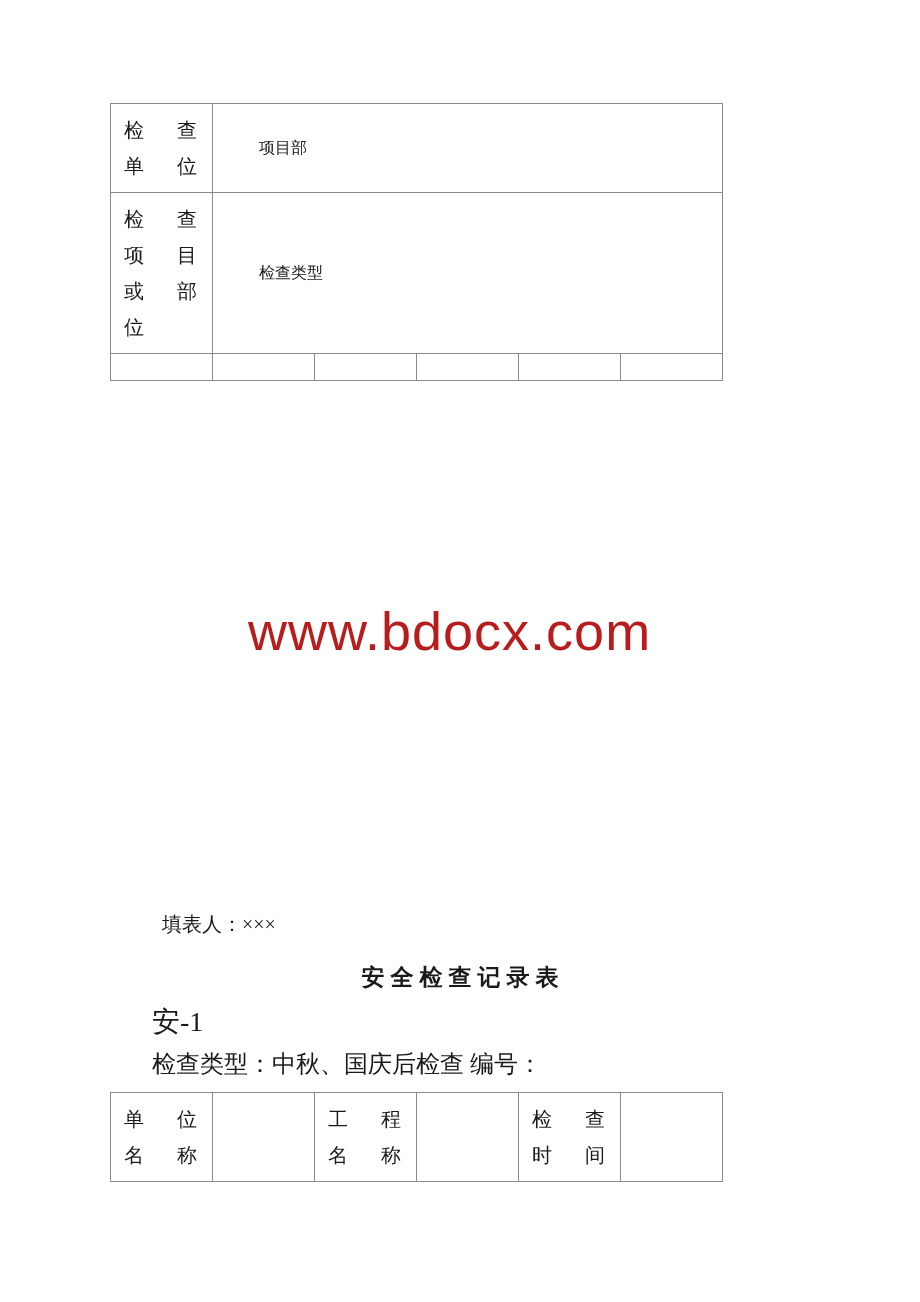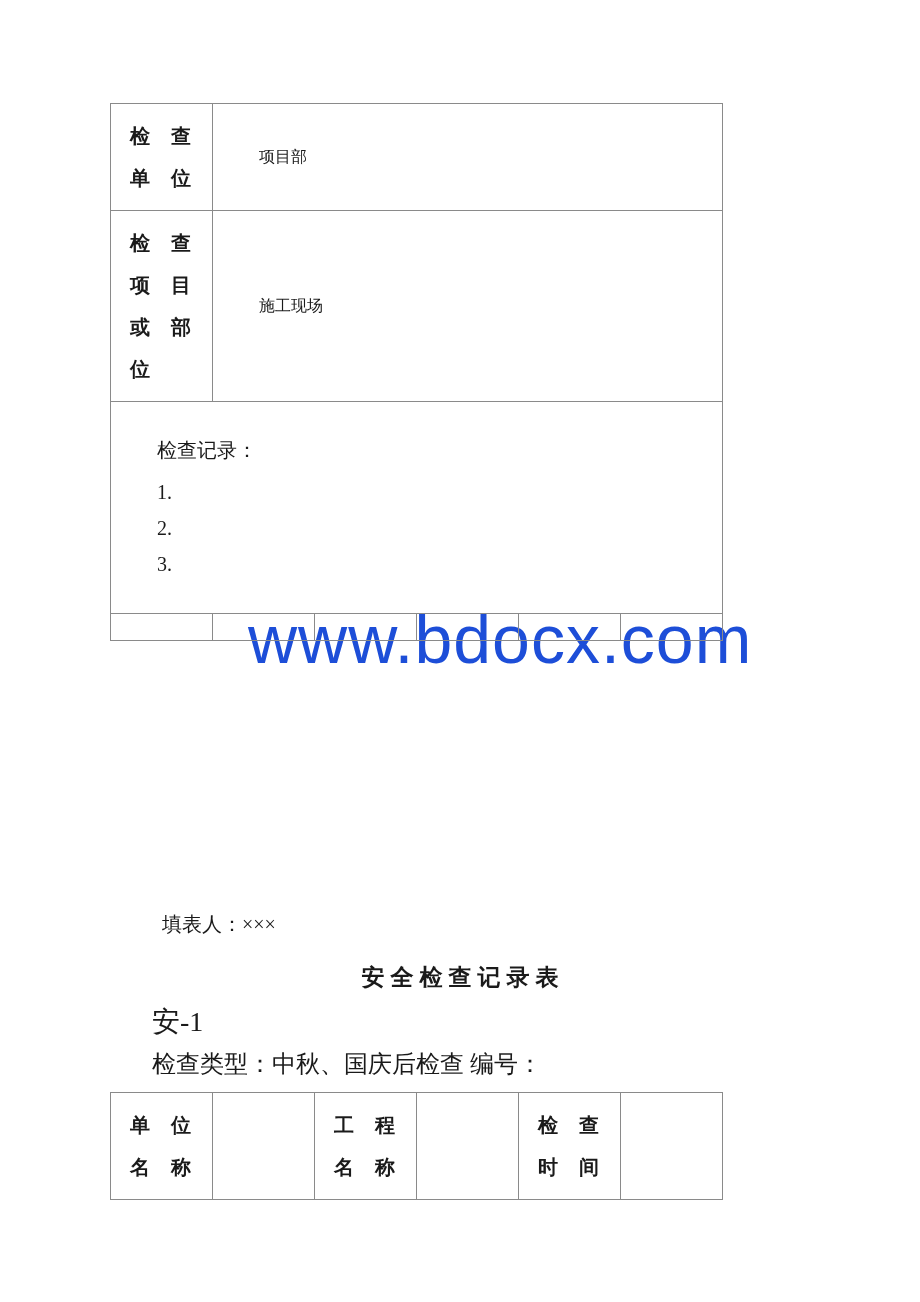--- a/index.html
+++ b/index.html
@@ -23,24 +23,24 @@
     height: 1302px;
   }
 
   
   .watermark {
     position: absolute;
     left: 248px;
     top: 600px;
     width: 560px;
     font-family: "Liberation Sans", "DejaVu Sans", sans-serif;
-    font-size: 68px;
+    font-size: 54px;
     font-weight: 400;
     letter-spacing: 1px;
-    color: #1d4ed8;
+    color: #b91c1c;
     white-space: nowrap;
     z-index: 0;
     user-select: none;
   }
 
   
   .tbl {
     position: absolute;
     border-collapse: collapse;
     table-layout: fixed;
@@ -69,22 +69,21 @@
   .label-cell {
     font-size: 20px;
     line-height: 30px;
     padding: 5px 9px 5px 7px !important;
     vertical-align: middle;
   }
   .label-just {
     text-align: justify;
     text-align-last: justify;
     text-justify: inter-character;
-    margin: 12px;
-    font-weight: bold;
+    margin: 6px;
   }
 
   
   .value-cell {
     font-size: 16px;
     line-height: 30px;
     padding: 6px 10px 6px 46px !important;
     vertical-align: middle;
   }
 
@@ -157,32 +156,24 @@
         <td class="value-cell" colspan="5" style="height:67px">项目部</td>
       </tr>
 
       <tr>
         <td class="label-cell">
           <p class="label-just">检查</p>
           <p class="label-just">项目</p>
           <p class="label-just">或部</p>
           <p class="label-just">位</p>
         </td>
-        <td class="value-cell" colspan="5" style="height:128px">施工现场</td>
-      </tr>
-
-
-      <tr>
-        <td class="block-cell" colspan="6" style="height:193px">
-          <p class="blk-title">检查记录：</p>
-          <p class="num-item">1.</p>
-          <p class="num-item">2.</p>
-          <p class="num-item">3.</p>
-        </td>
-      </tr>
+        <td class="value-cell" colspan="5" style="height:128px">检查类型</td>
+      </tr>
+
+
 
 
       <tr class="empty-row">
         <td></td>
         <td></td>
         <td></td>
         <td></td>
         <td></td>
         <td></td>
       </tr>

